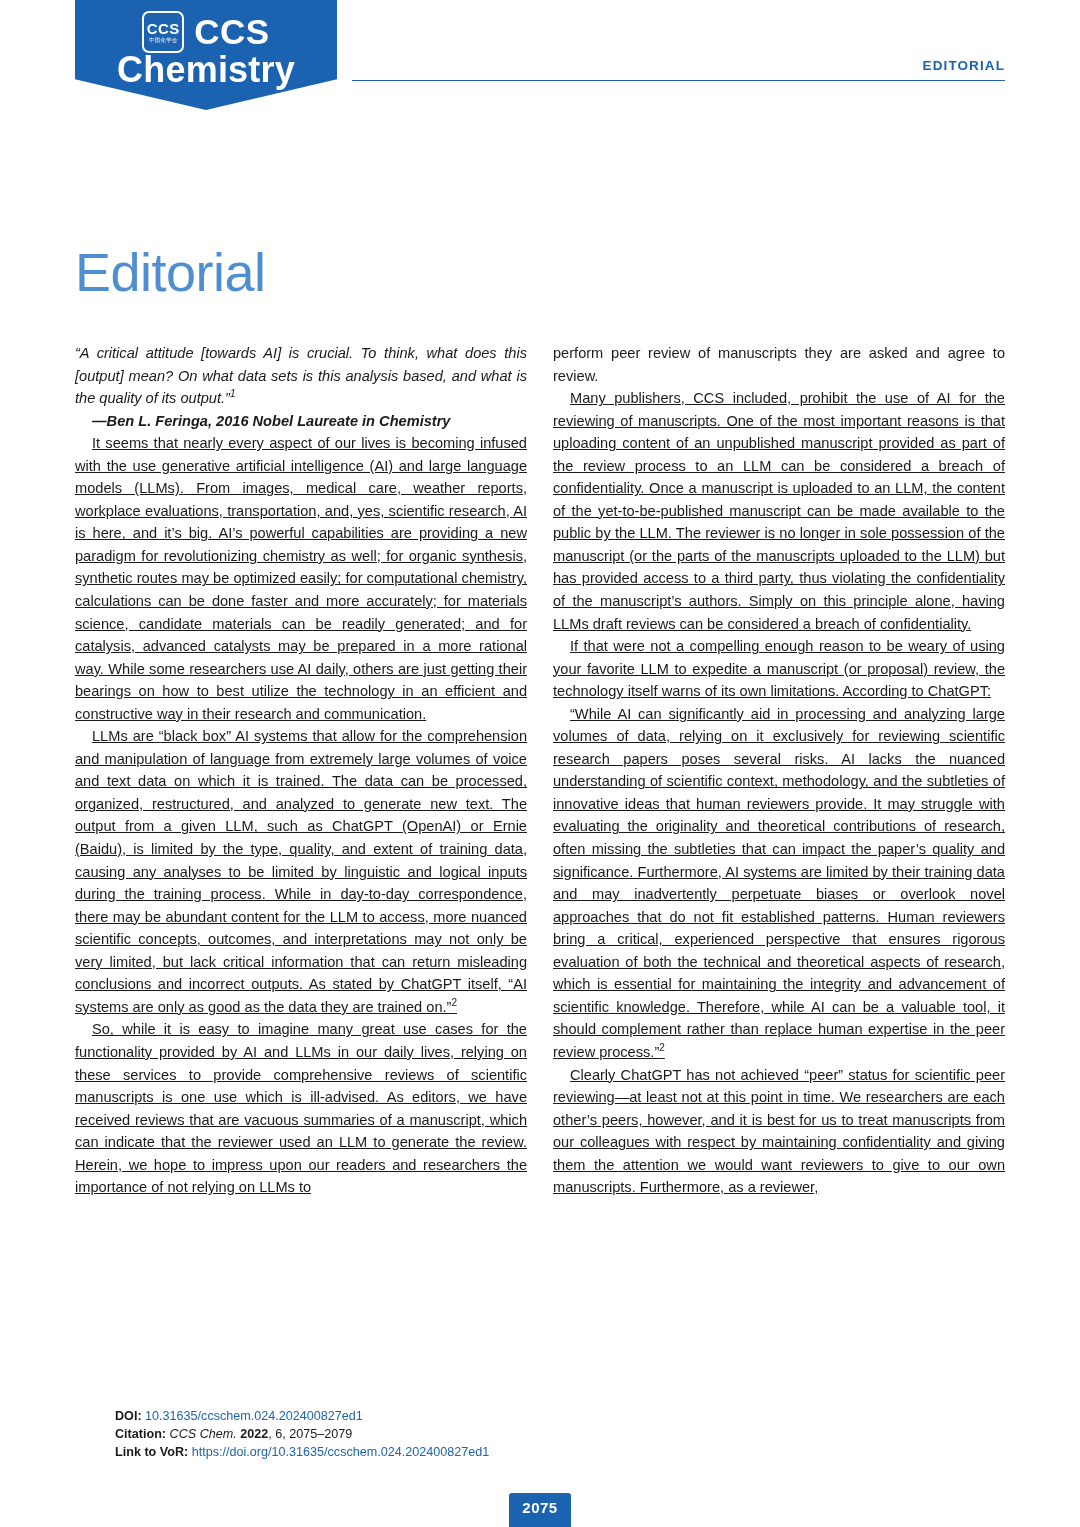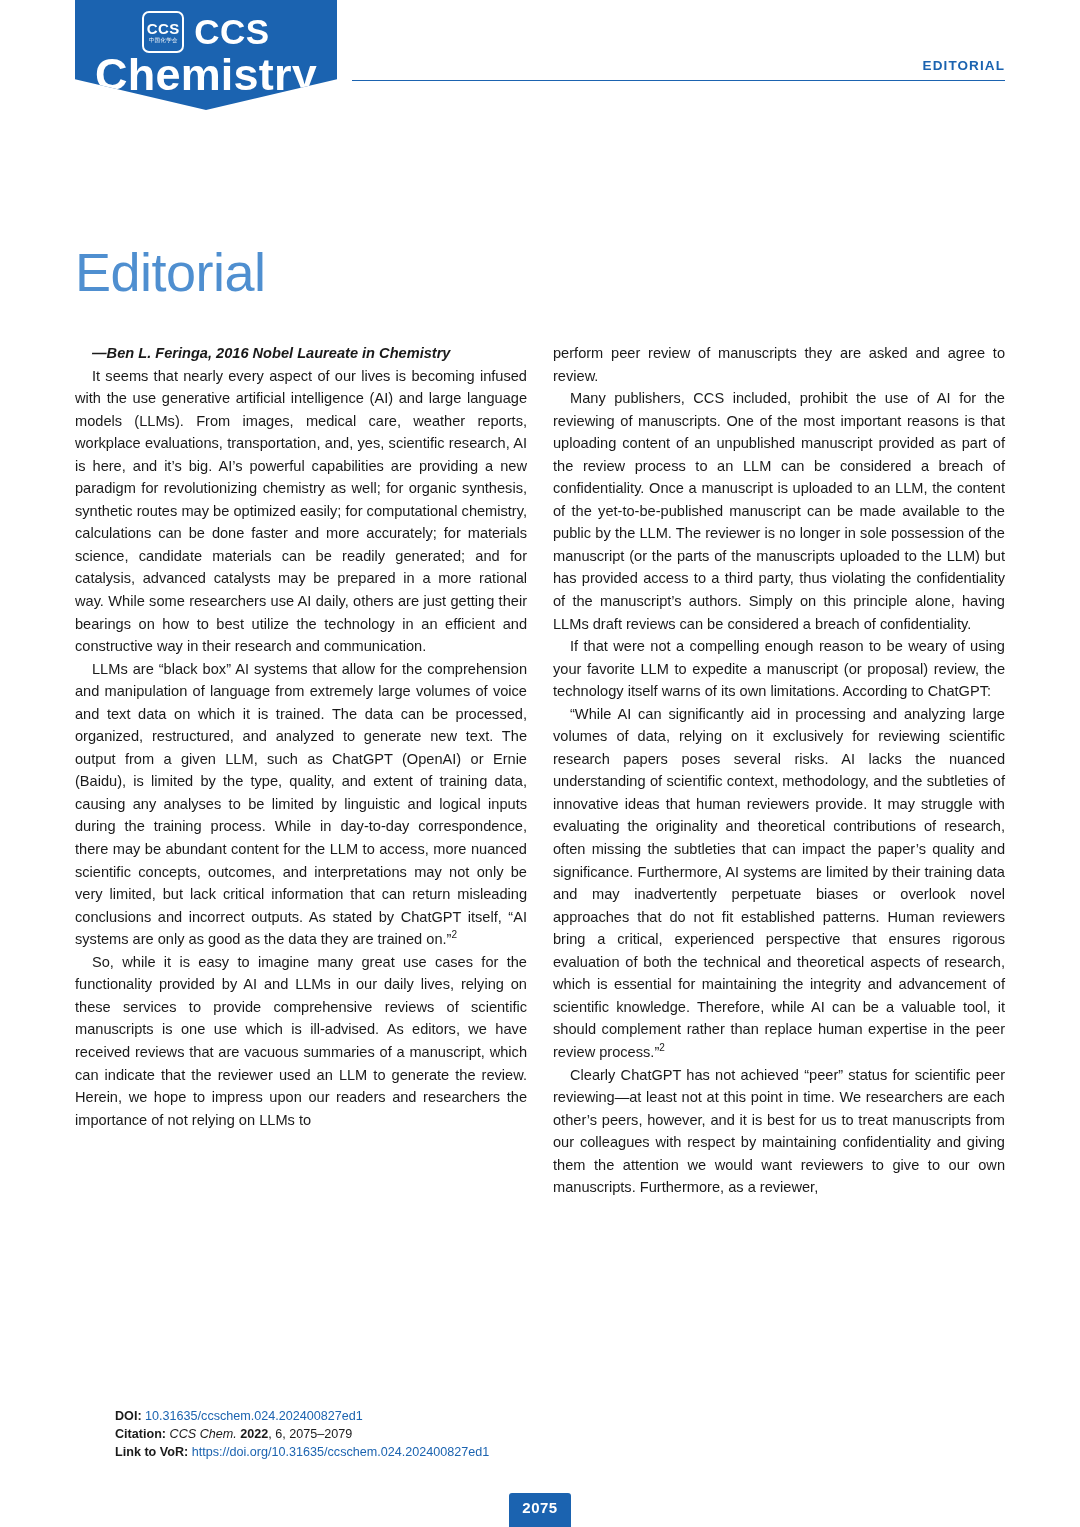--- a/index.html
+++ b/index.html
@@ -50,21 +50,21 @@
     line-height: 1;
   }
   .logo-badge .b1 { font-size: 15px; font-weight: bold; letter-spacing: .5px; }
   .logo-badge .b2 { font-size: 5.5px; margin-top: 2px; letter-spacing: .3px; }
   .logo-ccs {
     font-size: 35px;
     font-weight: bold;
     letter-spacing: .5px;
   }
   .logo-chemistry {
-    font-size: 45px;
+    font-size: 36px;
     font-weight: bold;
     letter-spacing: .2px;
     margin-top: -4px;
   }
   .header-rule {
     position: absolute;
     left: 352px;
     right: 75px;
     top: 80px;
     border-bottom: 1.6px solid #1b63b0;
@@ -103,21 +103,21 @@
     width: 452px;
   }
   .col p {
     margin: 0;
     font-size: 14.6px;
     line-height: 1.545;
     text-align: justify;
     text-justify: inter-word;
     hyphens: auto;
   }
-  .col p.indent { text-indent: 17px; }
+  .col p.indent { text-indent: 17px; text-decoration: underline; }
   .quote {
     font-style: italic;
     font-size: 14.6px;
     line-height: 1.545;
     text-align: justify;
     margin: 0;
   }
   .quote-attrib {
     font-style: italic;
     font-weight: bold;
@@ -178,20 +178,21 @@
   </div>
   <div class="header-rule"></div>
   <div class="header-label">EDITORIAL</div>
 </div>
 
 <h1 class="page-title">Editorial</h1>
 
 <div class="columns">
 
   <div class="col">
+    <p class="quote"><span>“A critical attitude [towards AI] is crucial. To think, what does this [output] mean? On what data sets is this analysis based, and what is the quality of its output.”</span><sup>1</sup></p>
     <p class="quote-attrib">—Ben L. Feringa, 2016 Nobel Laureate in Chemistry</p>
 
     <p class="indent">It seems that nearly every aspect of our lives is becoming infused with the use generative artificial intelligence (AI) and large language models (LLMs). From images, medical care, weather reports, workplace evaluations, transportation, and, yes, scientific research, AI is here, and it’s big. AI’s powerful capabilities are providing a new paradigm for revolutionizing chemistry as well; for organic synthesis, synthetic routes may be optimized easily; for computational chemistry, calculations can be done faster and more accurately; for materials science, candidate materials can be readily generated; and for catalysis, advanced catalysts may be prepared in a more rational way. While some researchers use AI daily, others are just getting their bearings on how to best utilize the technology in an efficient and constructive way in their research and communication.</p>
     <p class="indent"><span>LLMs are “black box” AI systems that allow for the comprehension and manipulation of language from extremely large volumes of voice and text data on which it is trained. The data can be processed, organized, restructured, and analyzed to generate new text. The output from a given LLM, such as ChatGPT (OpenAI) or Ernie (Baidu), is limited by the type, quality, and extent of training data, causing any analyses to be limited by linguistic and logical inputs during the training process. While in day-to-day correspondence, there may be abundant content for the LLM to access, more nuanced scientific concepts, outcomes, and interpretations may not only be very limited, but lack critical information that can return misleading conclusions and incorrect outputs. As stated by ChatGPT itself, “AI systems are only as good as the data they are trained on.”</span><sup>2</sup></p>
     <p class="indent">So, while it is easy to imagine many great use cases for the functionality provided by AI and LLMs in our daily lives, relying on these services to provide comprehensive reviews of scientific manuscripts is one use which is ill-advised. As editors, we have received reviews that are vacuous summaries of a manuscript, which can indicate that the reviewer used an LLM to generate the review. Herein, we hope to impress upon our readers and researchers the importance of not relying on LLMs to</p>
   </div>
 
   <div class="col">
     <p>perform peer review of manuscripts they are asked and agree to review.</p>
     <p class="indent">Many publishers, CCS included, prohibit the use of AI for the reviewing of manuscripts. One of the most important reasons is that uploading content of an unpublished manuscript provided as part of the review process to an LLM can be considered a breach of confidentiality. Once a manuscript is uploaded to an LLM, the content of the yet-to-be-published manuscript can be made available to the public by the LLM. The reviewer is no longer in sole possession of the manuscript (or the parts of the manuscripts uploaded to the LLM) but has provided access to a third party, thus violating the confidentiality of the manuscript’s authors. Simply on this principle alone, having LLMs draft reviews can be considered a breach of confidentiality.</p>

